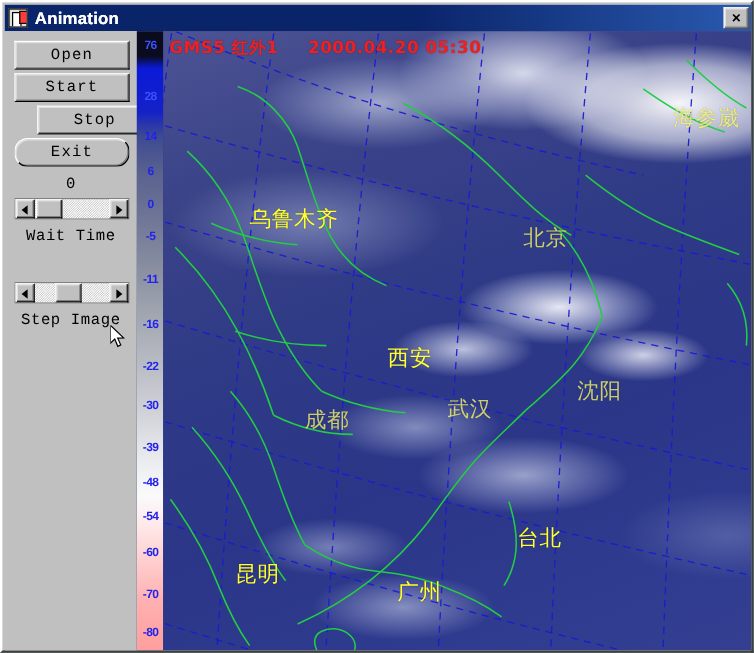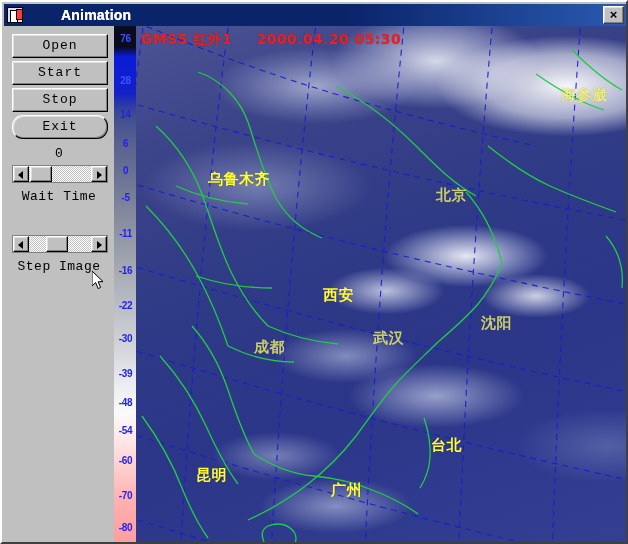--- a/index.html
+++ b/index.html
@@ -19,21 +19,20 @@
     border-bottom: 2px solid #404040;
     overflow: hidden;
   }
   
   #titlebar {
     position: absolute; left: 2px; top: 2px;
     width: 622px; height: 22px;
     background: linear-gradient(90deg, #0a246a 0%, #0a246a 55%, #2a5ab0 100%);
     display: flex; align-items: center;
     padding: 0 2px 0 3px;
-    gap: 32px;
   }
   #title-icon {
     width: 16px; height: 16px;
     flex: 0 0 16px;
     position: relative;
     background: #dfdfdf;
     border: 1px solid #000;
     overflow: hidden;
   }
   #title-icon::before {
@@ -98,21 +97,21 @@
     font-family: "Liberation Mono", monospace;
     font-size: 13px;
     color: #000;
     text-align: center;
     line-height: 22px;
     cursor: default;
     letter-spacing: 1px;
   }
   #btn-open  { top: 8px; }
   #btn-start { top: 35px; }
-  #btn-stop  { top: 62px; }
+  #btn-stop  { top: 62px; margin-left: 19px; }
   #btn-exit  { top: 89px; border-radius: 11px; }
 
   .value-label {
     position: absolute;
     left: 0; width: 110px;
     text-align: center;
     font-family: "Liberation Mono", monospace;
     font-size: 13px;
     color: #000;
   }
@@ -255,22 +254,22 @@
       linear-gradient(160deg, #4c5494 0%, #3a4288 22%, #2e3a86 45%, #2b3688 65%, #2f3b8e 85%, #343f92 100%);
   }
   #grid, #coast, #labels {
     position: absolute; left: 0; top: 0;
     width: 490px; height: 516px;
   }
   .city {
     position: absolute;
     color: #ffff33;
     font-family: "DejaVu Sans", sans-serif;
-    font-size: 15px;
-    font-weight: bold;
+    font-size: 18px;
+    font-weight: normal;
     white-space: nowrap;
     text-shadow: 0 0 1px rgba(0,0,0,.45);
     letter-spacing: .5px;
   }
   .city.faint { color: #f7f76a; opacity: .78; }
   #header-text {
     position: absolute;
     left: 5px; top: 5px;
     color: #f02020;
     font-family: "DejaVu Sans", sans-serif;

